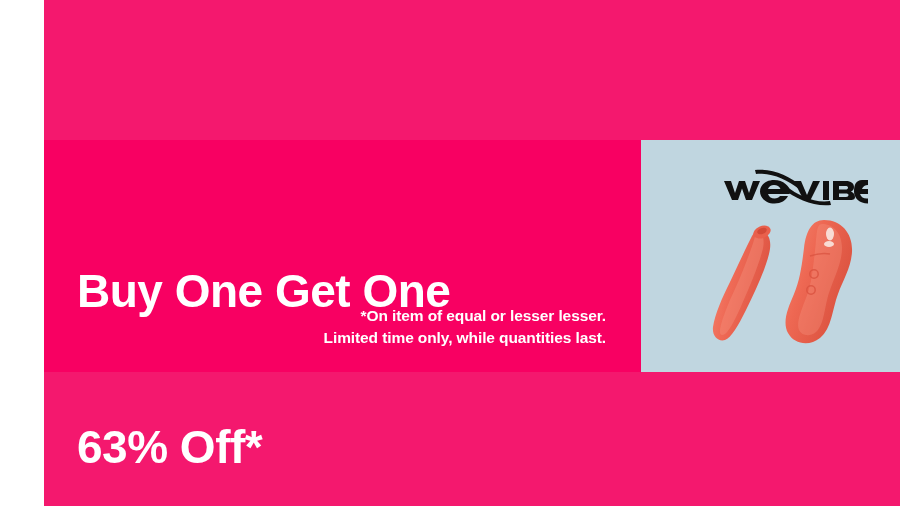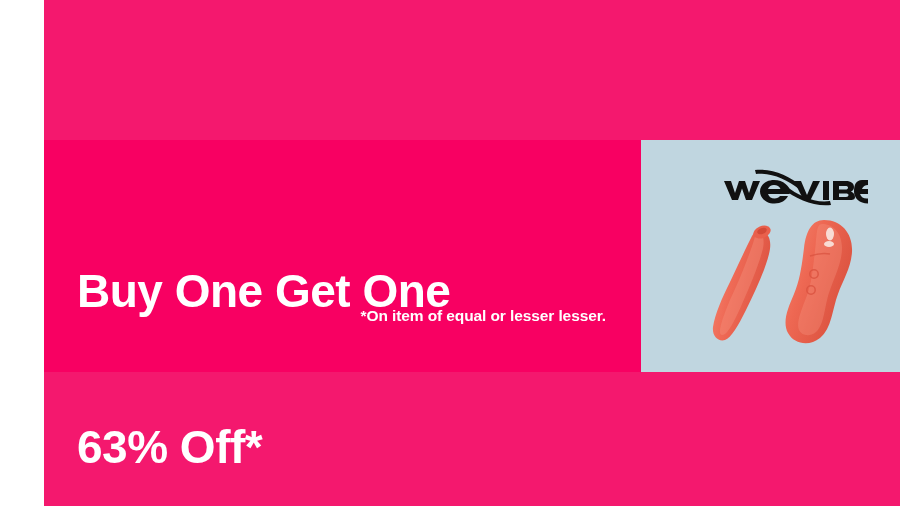--- a/index.html
+++ b/index.html
@@ -122,20 +122,21 @@
 
     <div id="copy-panel">
 
       <div id="headline">
         <span class="hl-line">Buy One Get One</span>
         <span class="hl-line">63% Off*</span>
       </div>
 
       <div id="fineprint">
         <span class="fp-line">*On item of equal or lesser lesser.</span>
+        <span class="fp-line">Limited time only, while quantities last.</span>
       </div>
 
     </div>
 
     <div id="product-panel">
 
       <div id="brand-logo">
         <svg viewBox="0 0 300 92" xmlns="http://www.w3.org/2000/svg" aria-hidden="true">
           <g fill="#111111">
 

